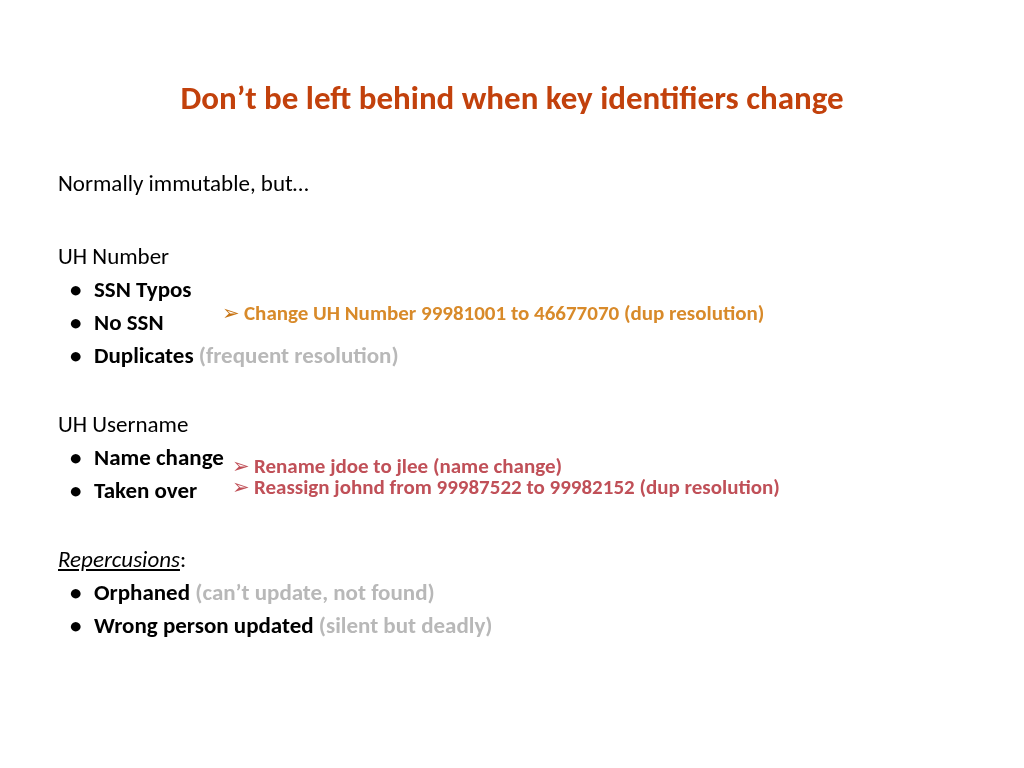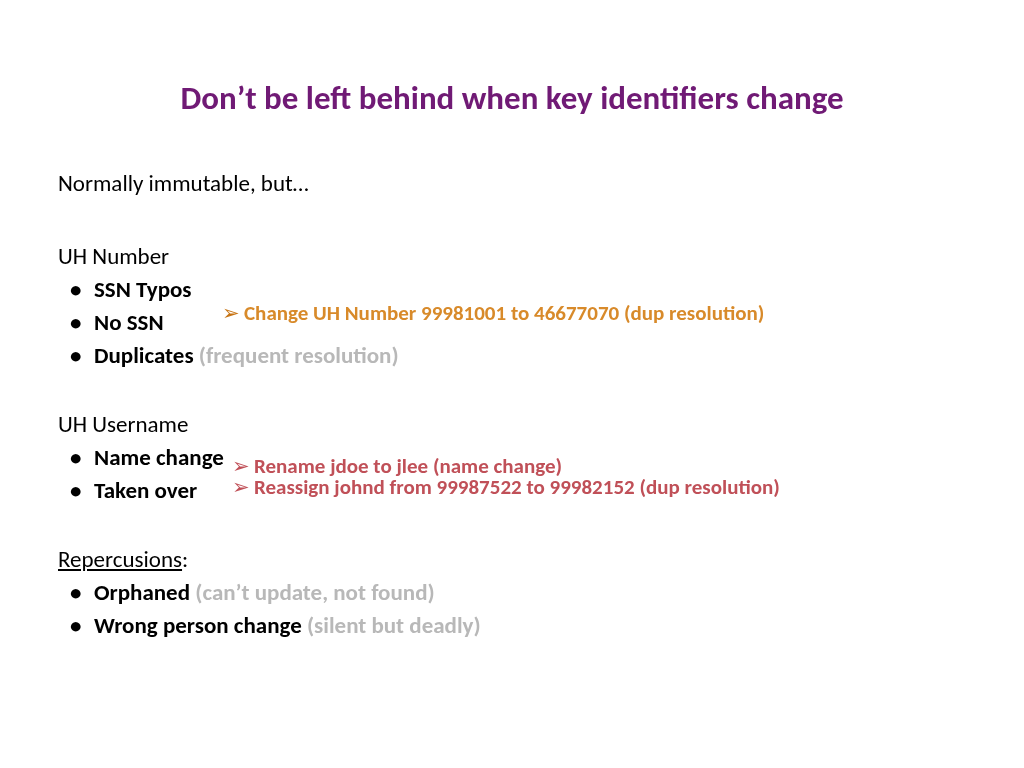--- a/index.html
+++ b/index.html
@@ -18,40 +18,41 @@
     box-sizing: border-box;
   }
   .title {
     position: absolute;
     top: 78px;
     left: 0;
     width: 1024px;
     text-align: center;
     font-size: 33px;
     font-weight: 700;
-    color: #701a75;
+    color: #c2410c;
   }
   .body-col {
     position: absolute;
     left: 58px;
     top: 168px;
     width: 520px;
     font-size: 23px;
     line-height: 1.35;
     color: #000000;
   }
   .intro {
     margin-bottom: 42px;
   }
   .section-head {
     margin-top: 0;
     margin-bottom: 2px;
   }
   .section-head.underline {
     text-decoration: underline;
+    font-style: italic;
   }
   ul.bullets {
     list-style: none;
     margin: 0 0 38px 0;
     padding: 0;
     font-weight: bold;
   }
   ul.bullets li {
     position: relative;
     padding-left: 36px;
@@ -122,21 +123,21 @@
 
     <div class="section-head">UH Username</div>
     <ul class="bullets">
       <li><span>Name change</span></li>
       <li><span>Taken over</span></li>
     </ul>
 
     <div class="section-head underline" style="display:inline">Repercusions</div><span>:</span>
     <ul class="bullets last-block">
       <li><span>Orphaned</span><span class="muted"> (can’t update, not found)</span></li>
-      <li><span>Wrong person change</span><span class="muted"> (silent but deadly)</span></li>
+      <li><span>Wrong person updated</span><span class="muted"> (silent but deadly)</span></li>
     </ul>
 
   </div>
 
   <div class="callout callout-1">
     <span class="arrow">➢</span><span>Change UH Number 99981001 to 46677070 (dup resolution)</span>
   </div>
 
   <div class="callout callout-2">
     <span class="arrow">➢</span><span>Rename jdoe to jlee (name change)</span>

